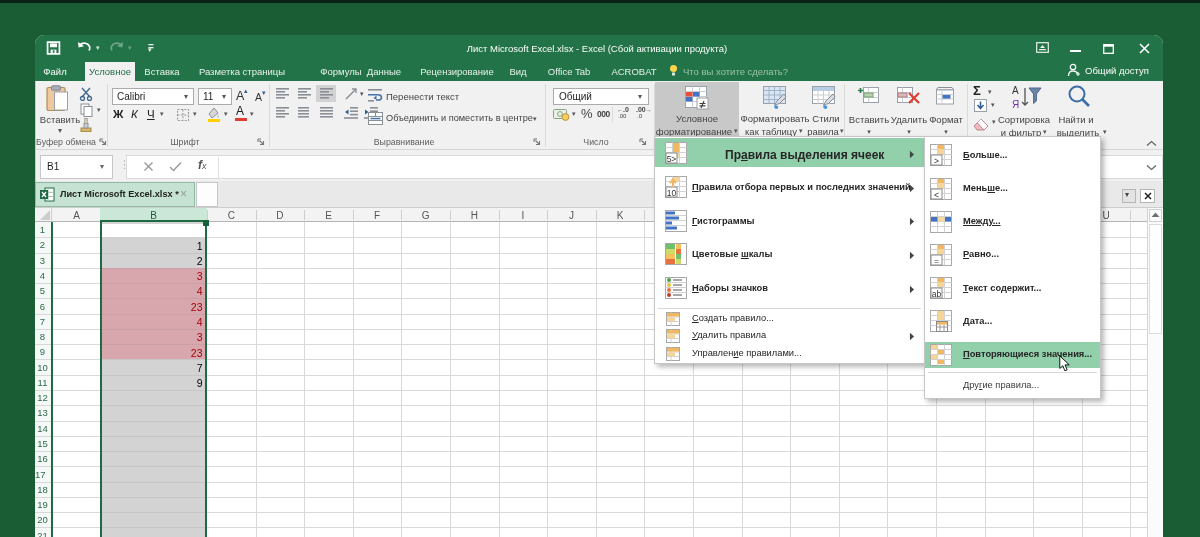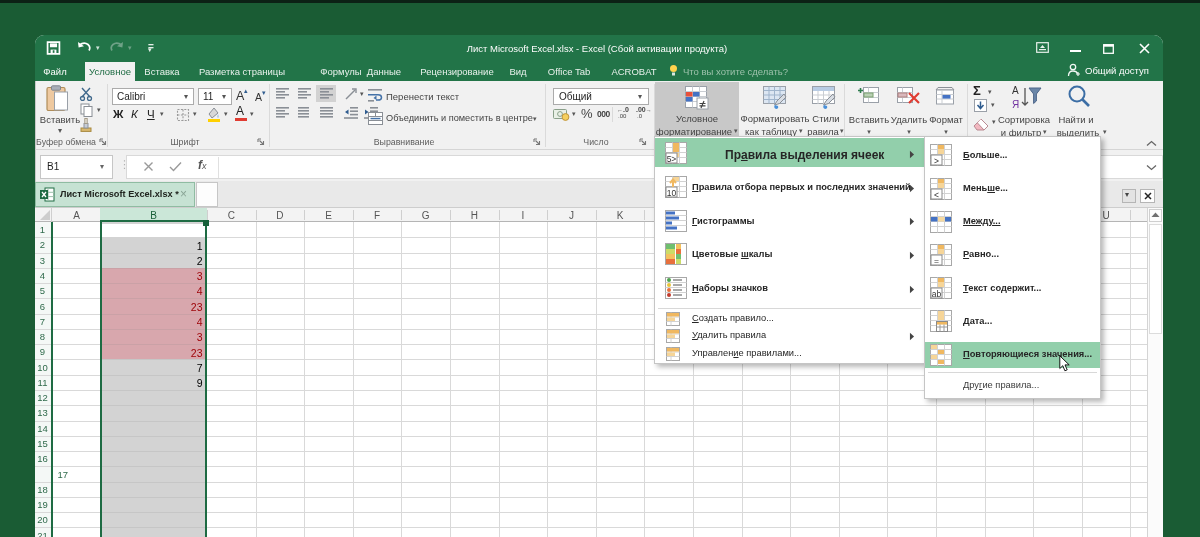--- a/index.html
+++ b/index.html
@@ -421,21 +421,21 @@
 <div class="t" style="left:35px;top:392.17px;width:15px;text-align:center;font-size:9.5px;color:#2f6a4b;">12</div>
 <div class="a" style="left:35px;top:405.24px;width:16px;height:1px;background:#d8d8d8;height:1px;"></div>
 <div class="t" style="left:35px;top:407.44px;width:15px;text-align:center;font-size:9.5px;color:#2f6a4b;">13</div>
 <div class="a" style="left:35px;top:420.51px;width:16px;height:1px;background:#d8d8d8;height:1px;"></div>
 <div class="t" style="left:35px;top:422.71px;width:15px;text-align:center;font-size:9.5px;color:#2f6a4b;">14</div>
 <div class="a" style="left:35px;top:435.78px;width:16px;height:1px;background:#d8d8d8;height:1px;"></div>
 <div class="t" style="left:35px;top:437.98px;width:15px;text-align:center;font-size:9.5px;color:#2f6a4b;">15</div>
 <div class="a" style="left:35px;top:451.05px;width:16px;height:1px;background:#d8d8d8;height:1px;"></div>
 <div class="t" style="left:35px;top:453.25px;width:15px;text-align:center;font-size:9.5px;color:#2f6a4b;">16</div>
 <div class="a" style="left:35px;top:466.32px;width:16px;height:1px;background:#d8d8d8;height:1px;"></div>
-<div class="t" style="left:35px;top:468.52px;width:33px;text-align:right;font-size:9.5px;color:#2f6a4b;">17</div>
+<div class="t" style="left:35px;top:468.52px;width:33px;text-align:left;font-size:9.5px;color:#2f6a4b;">17</div>
 <div class="a" style="left:35px;top:481.59px;width:16px;height:1px;background:#d8d8d8;height:1px;"></div>
 <div class="t" style="left:35px;top:483.79px;width:15px;text-align:center;font-size:9.5px;color:#2f6a4b;">18</div>
 <div class="a" style="left:35px;top:496.86px;width:16px;height:1px;background:#d8d8d8;height:1px;"></div>
 <div class="t" style="left:35px;top:499.06px;width:15px;text-align:center;font-size:9.5px;color:#2f6a4b;">19</div>
 <div class="a" style="left:35px;top:512.13px;width:16px;height:1px;background:#d8d8d8;height:1px;"></div>
 <div class="t" style="left:35px;top:514.33px;width:15px;text-align:center;font-size:9.5px;color:#2f6a4b;">20</div>
 <div class="a" style="left:35px;top:527.4px;width:16px;height:1px;background:#d8d8d8;height:1px;"></div>
 <div class="t" style="left:35px;top:529.6px;width:15px;text-align:center;font-size:9.5px;color:#2f6a4b;">21</div>
 
 <div class="a" style="left:100px;top:222px;width:1px;height:315px;background:#d9d9d9;"></div>

